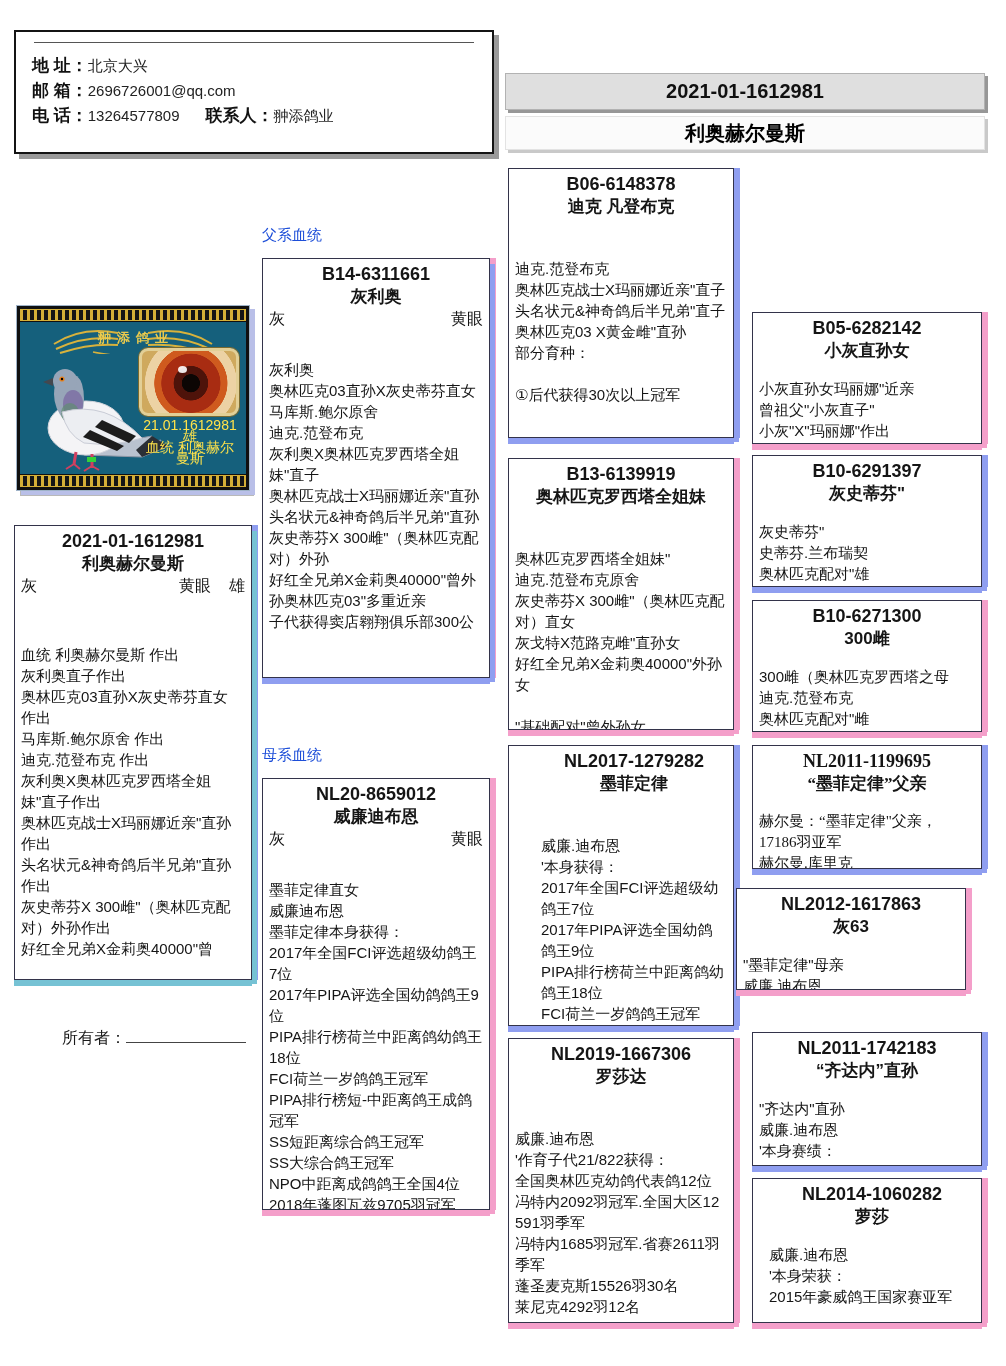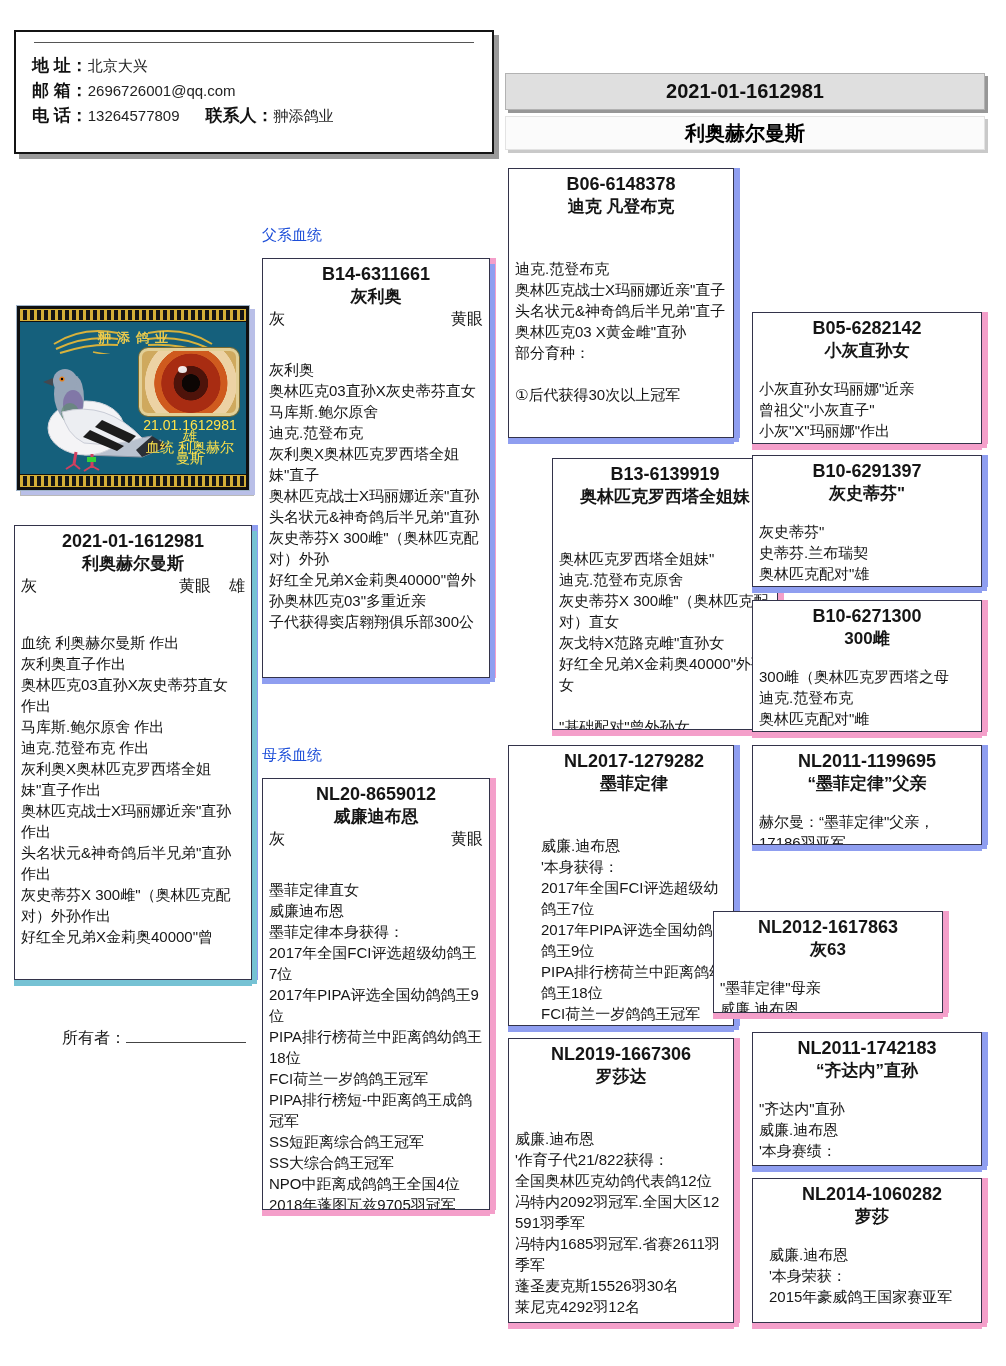--- a/index.html
+++ b/index.html
@@ -43,39 +43,39 @@
 
   
   .pbox{position:absolute;box-sizing:border-box;background:#fff;border:1px solid #33334a;
         padding:4px 6px;overflow:hidden;font-size:15px;line-height:21px;word-break:break-all;color:#151515;}
   .pbox::before{content:"";position:absolute;}
   .pbox-ring{text-align:center;font-weight:bold;font-size:18px;line-height:23px;}
   .pbox-name{text-align:center;font-weight:bold;font-size:17px;line-height:22px;}
   .pbox-row{display:flex;justify-content:space-between;font-size:16px;}
   .pbox-row .row-right span{margin-left:18px;}
   .pbox .line{min-height:21px;}
-  .gap-main  .pbox-body{margin-top:36px;}
+  .gap-main  .pbox-body{margin-top:48px;}
   .gap-parent .pbox-body{margin-top:30px;}
   .gap-mid   .pbox-body{margin-top:40px;}
   .gap-right .pbox-body{margin-top:16px;}
 
   
   #box-main{left:14px;top:525px;width:238px;height:455px;}
   #box-b14{left:262px;top:258px;width:228px;height:420px;}
   #box-nl20{left:262px;top:778px;width:228px;height:432px;}
   #box-b06{left:508px;top:168px;width:226px;height:270px;}
-  #box-b13{left:508px;top:458px;width:226px;height:272px;margin-left:44px;}
+  #box-b13{left:508px;top:458px;width:226px;height:272px;}
   #box-nl2017{left:508px;top:745px;width:226px;height:281px;padding-left:32px;}
   #box-nl2019{left:508px;top:1038px;width:226px;height:285px;}
   #box-b04{left:752px;top:168px;width:230px;height:136px;}
   #box-b05{left:752px;top:312px;width:230px;height:132px;}
   #box-b10a{left:752px;top:455px;width:230px;height:132px;}
   #box-b10b{left:752px;top:600px;width:230px;height:132px;}
-  #box-nl95{left:752px;top:745px;width:230px;height:100px;}
-  #box-nl63{left:713px;top:888px;width:230px;height:102px;margin-top:23px;}
+  #box-nl95{left:752px;top:745px;width:230px;height:124px;font-family:Liberation Serif, serif;}
+  #box-nl63{left:736px;top:888px;width:230px;height:102px;}
   #box-nl83{left:752px;top:1032px;width:230px;height:134px;}
   #box-nl82{left:752px;top:1178px;width:230px;height:145px;}
 
   .linelabel{position:absolute;font-size:15px;color:#1d4ed8;}
   #sire-label{left:262px;top:226px;}
   #dam-label{left:262px;top:746px;}
 
   .owner{position:absolute;left:62px;top:1028px;font-size:16px;color:#1a1a1a;}
   .owner-line{display:inline-block;width:120px;height:14px;border-bottom:1px solid #444;}
 </style>

